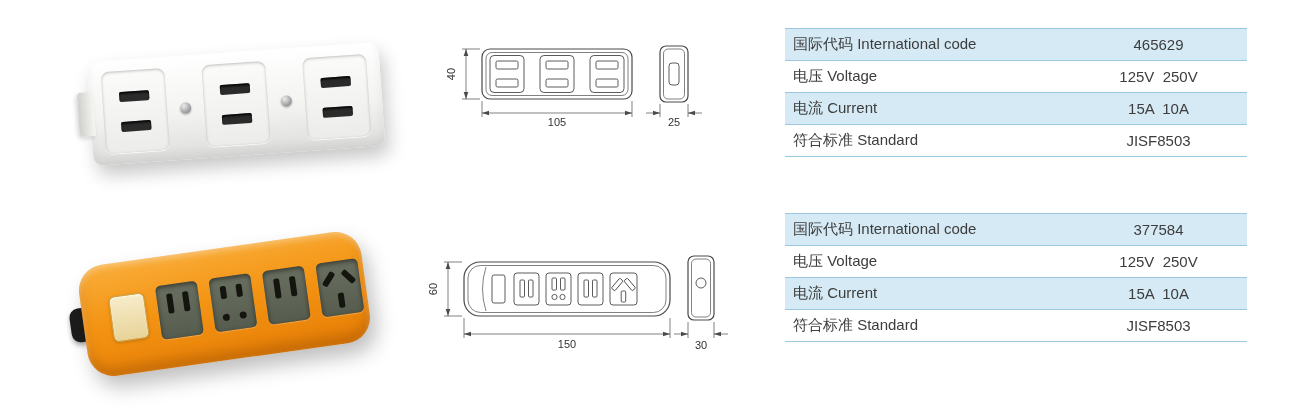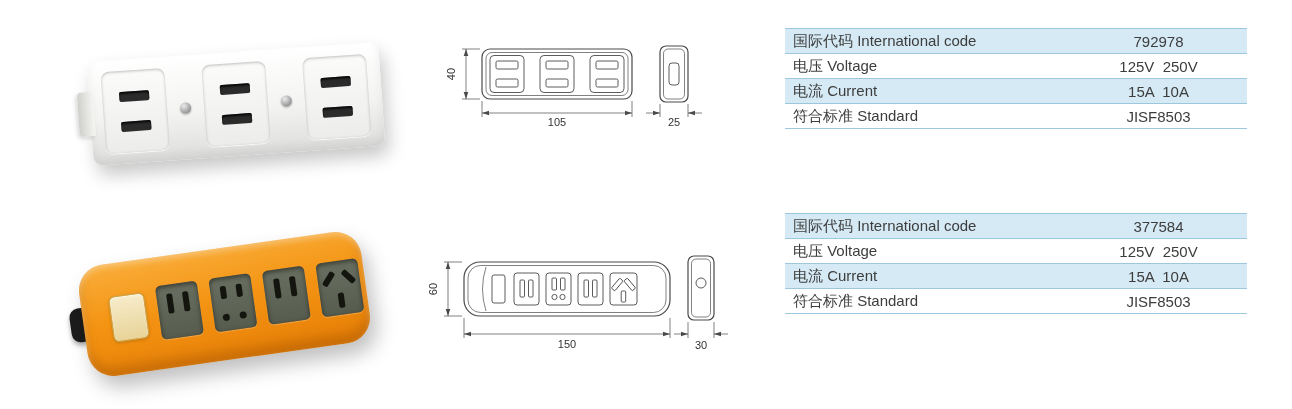--- a/index.html
+++ b/index.html
@@ -2,21 +2,21 @@
 <html><head>
 <meta charset="utf-8">
 <style>
   * { margin:0; padding:0; box-sizing:border-box; }
   html,body { background:#ffffff; }
   body { font-family:"Liberation Sans","DejaVu Sans",sans-serif; }
   .canvas { position:relative; width:1292px; height:409px; background:#ffffff; overflow:hidden; }
 
   
   .spec-table { position:absolute; width:462px; border-top:1px solid #9cc8de; }
-  .spec-row { display:flex; height:25px; align-items:center; border-bottom:1px solid #9cc8de; background:#ffffff; }
+  .spec-row { display:flex; height:32px; align-items:center; border-bottom:1px solid #9cc8de; background:#ffffff; }
   .spec-row.shaded { background:#d5eaf5; }
   .spec-label { width:285px; padding-left:8px; font-size:15px; color:#3d3d3d; white-space:nowrap; overflow:hidden; }
   .spec-value { width:177px; text-align:center; font-size:15px; color:#3d3d3d; white-space:pre; }
 
   
   .drawing { position:absolute; }
   .drawing text { font-family:"Liberation Sans","DejaVu Sans",sans-serif; }
 
   
   .photo { position:absolute; }
@@ -130,21 +130,21 @@
     <g fill="#333333" font-size="11" text-anchor="middle">
       <text transform="rotate(-90 23 38)" x="23" y="38">40</text>
       <text x="125" y="90">105</text>
       <text x="242" y="90">25</text>
     </g>
   </svg>
 
   <div class="spec-table" style="left:785px; top:28px;">
     <div class="spec-row shaded">
       <div class="spec-label">国际代码 International code</div>
-      <div class="spec-value">792978</div>
+      <div class="spec-value">465629</div>
     </div>
     <div class="spec-row">
       <div class="spec-label">电压 Voltage</div>
       <div class="spec-value">125V  250V</div>
     </div>
     <div class="spec-row shaded">
       <div class="spec-label">电流 Current</div>
       <div class="spec-value">15A  10A</div>
     </div>
     <div class="spec-row">

